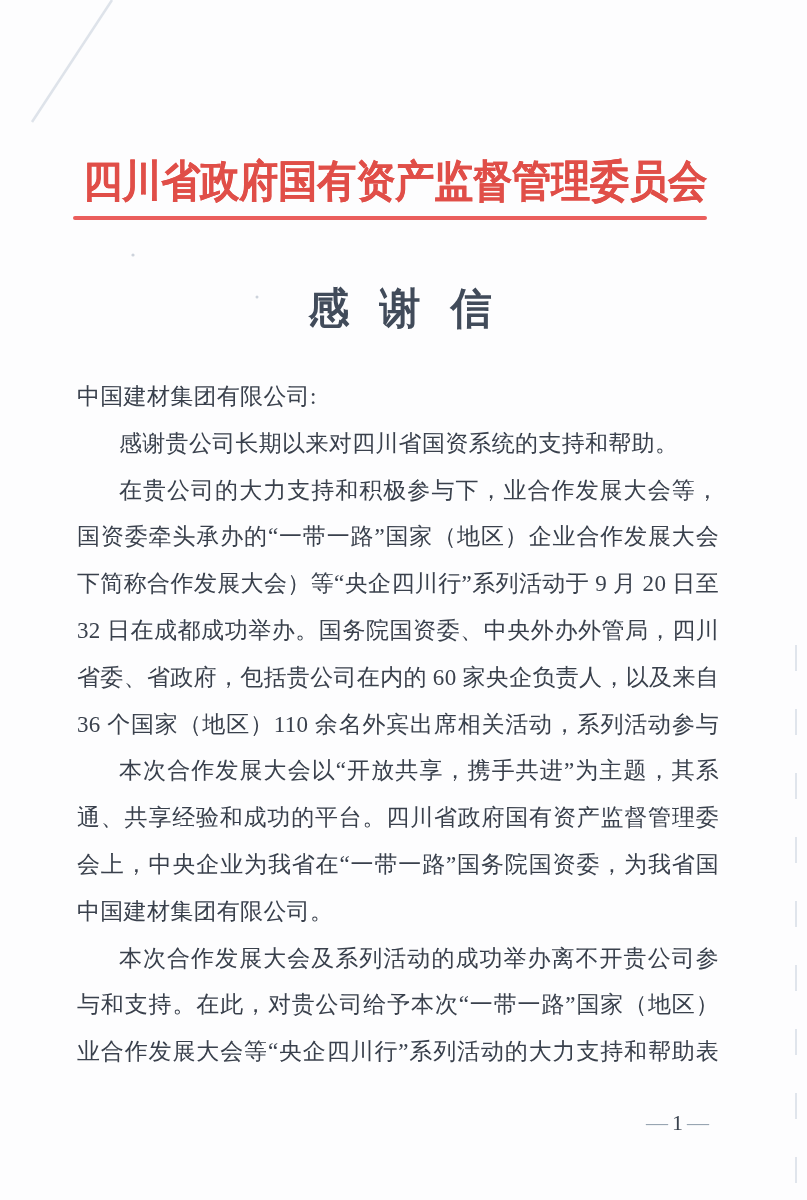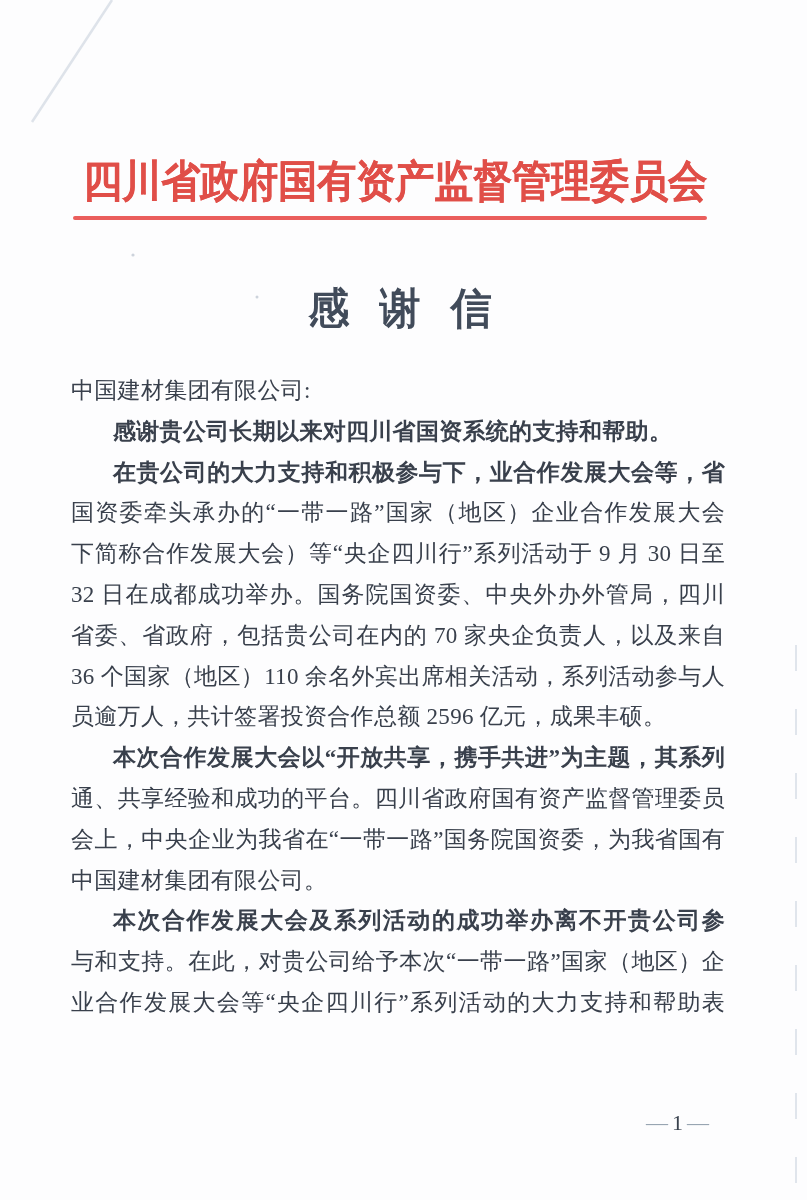--- a/index.html
+++ b/index.html
@@ -50,28 +50,28 @@
     transform-origin: 50% 0;
   }
   
   .letter-body {
     position: absolute;
     top: 371px; left: 71px; width: 654px;
     color: var(--body_ink, #39404c);
     font-size: 23px;
   }
   .letter-body p.line {
-    margin: 0;
+    margin: 6px;
     height: 40.8px;
     line-height: 40.8px;
     overflow: hidden;
     text-align: left;
     letter-spacing: 0.3px;
   }
-  .letter-body p.line.indent { padding-left: 42px; font-weight: bold; }
+  .letter-body p.line.indent { padding-left: 42px; }
   .letter-body p.line.justify {
     text-align: justify;
     text-align-last: justify;
   }
   
   .page-footer {
     position: absolute;
     top: 1110px; left: 646px;
     font-size: 22px;
     letter-spacing: 1px;
@@ -106,29 +106,28 @@
   <div class="letter-body">
 
       <p class="line">中国建材集团有限公司:</p>
 
       <p class="line indent">感谢贵公司长期以来对四川省国资系统的支持和帮助。</p>
 
       <p class="line indent justify">在贵公司的大力支持和积极参与下，业合作发展大会等，省</p>
 
       <p class="line justify">国资委牵头承办的“一带一路”国家（地区）企业合作发展大会（以</p>
 
-      <p class="line justify">下简称合作发展大会）等“央企四川行”系列活动于 9 月 30 日至</p>
+      <p class="line justify">下简称合作发展大会）等“央企四川行”系列活动于 9 月 20 日至</p>
 
       <p class="line justify">32 日在成都成功举办。国务院国资委、中央外办外管局，四川</p>
 
-      <p class="line justify">省委、省政府，包括贵公司在内的 70 家央企负责人，以及来自</p>
+      <p class="line justify">省委、省政府，包括贵公司在内的 60 家央企负责人，以及来自</p>
 
       <p class="line justify">36 个国家（地区）110 余名外宾出席相关活动，系列活动参与人</p>
 
-      <p class="line">员逾万人，共计签署投资合作总额 2596 亿元，成果丰硕。</p>
 
       <p class="line indent justify">本次合作发展大会以“开放共享，携手共进”为主题，其系列</p>
 
 
       <p class="line justify">通、共享经验和成功的平台。四川省政府国有资产监督管理委员会</p>
 
       <p class="line justify">会上，中央企业为我省在“一带一路”国务院国资委，为我省国有</p>
 
       <p class="line">中国建材集团有限公司。</p>
 

